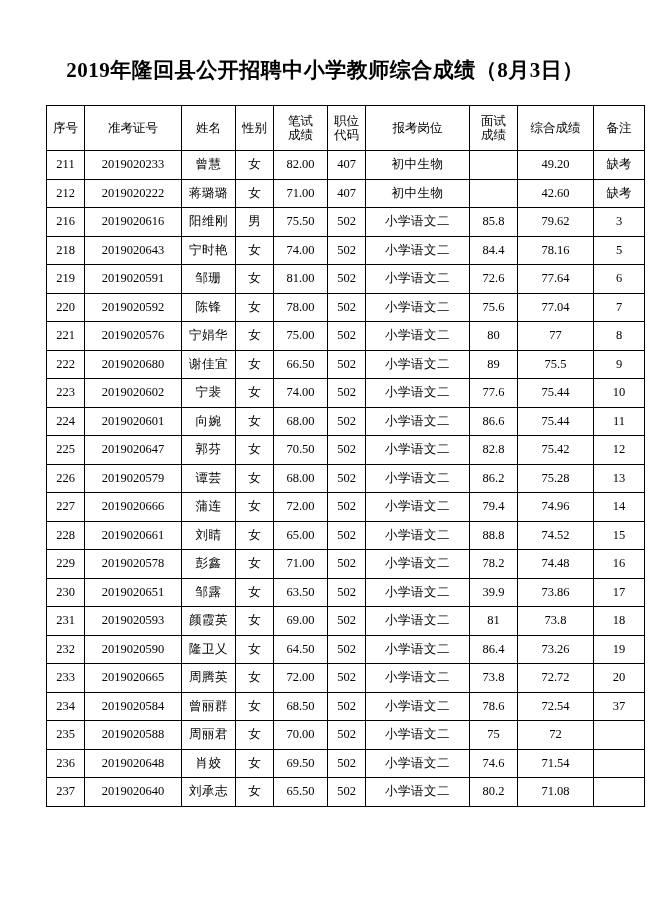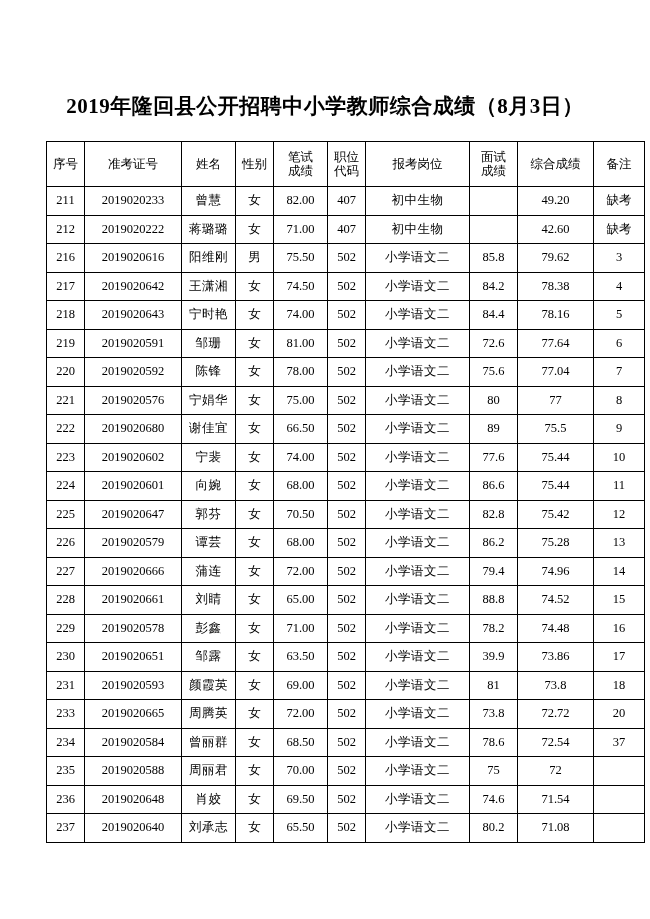--- a/index.html
+++ b/index.html
@@ -22,21 +22,20 @@
   }
   .doc-title {
     text-align: center;
     font-size: 21px;
     font-weight: bold;
     letter-spacing: 0.5px;
     padding-top: 58px;
     padding-bottom: 22px;
     line-height: 1.2;
     white-space: nowrap;
-    margin-top: 36px;
   }
   table.grades {
     border-collapse: collapse;
     width: 558px;
     table-layout: fixed;
   }
   table.grades td, table.grades th {
     border: 1px solid #000000;
     font-size: 12.5px;
     text-align: center;
@@ -156,32 +155,20 @@
         <td class="name-cell">阳维刚</td>
         <td>男</td>
         <td>75.50</td>
         <td>502</td>
         <td class="post-cell">小学语文二</td>
         <td>85.8</td>
         <td>79.62</td>
         <td>3</td>
       </tr>
         <tr>
-        <td>217</td>
-        <td>2019020642</td>
-        <td class="name-cell">王潇湘</td>
-        <td>女</td>
-        <td>74.50</td>
-        <td>502</td>
-        <td class="post-cell">小学语文二</td>
-        <td>84.2</td>
-        <td>78.38</td>
-        <td>4</td>
-      </tr>
-        <tr>
         <td>218</td>
         <td>2019020643</td>
         <td class="name-cell">宁时艳</td>
         <td>女</td>
         <td>74.00</td>
         <td>502</td>
         <td class="post-cell">小学语文二</td>
         <td>84.4</td>
         <td>78.16</td>
         <td>5</td>
@@ -334,20 +321,32 @@
         <td>231</td>
         <td>2019020593</td>
         <td class="name-cell">颜霞英</td>
         <td>女</td>
         <td>69.00</td>
         <td>502</td>
         <td class="post-cell">小学语文二</td>
         <td>81</td>
         <td>73.8</td>
         <td>18</td>
+      </tr>
+        <tr>
+        <td>232</td>
+        <td>2019020590</td>
+        <td class="name-cell">隆卫乂</td>
+        <td>女</td>
+        <td>64.50</td>
+        <td>502</td>
+        <td class="post-cell">小学语文二</td>
+        <td>86.4</td>
+        <td>73.26</td>
+        <td>19</td>
       </tr>
         <tr>
         <td>233</td>
         <td>2019020665</td>
         <td class="name-cell">周腾英</td>
         <td>女</td>
         <td>72.00</td>
         <td>502</td>
         <td class="post-cell">小学语文二</td>
         <td>73.8</td>

